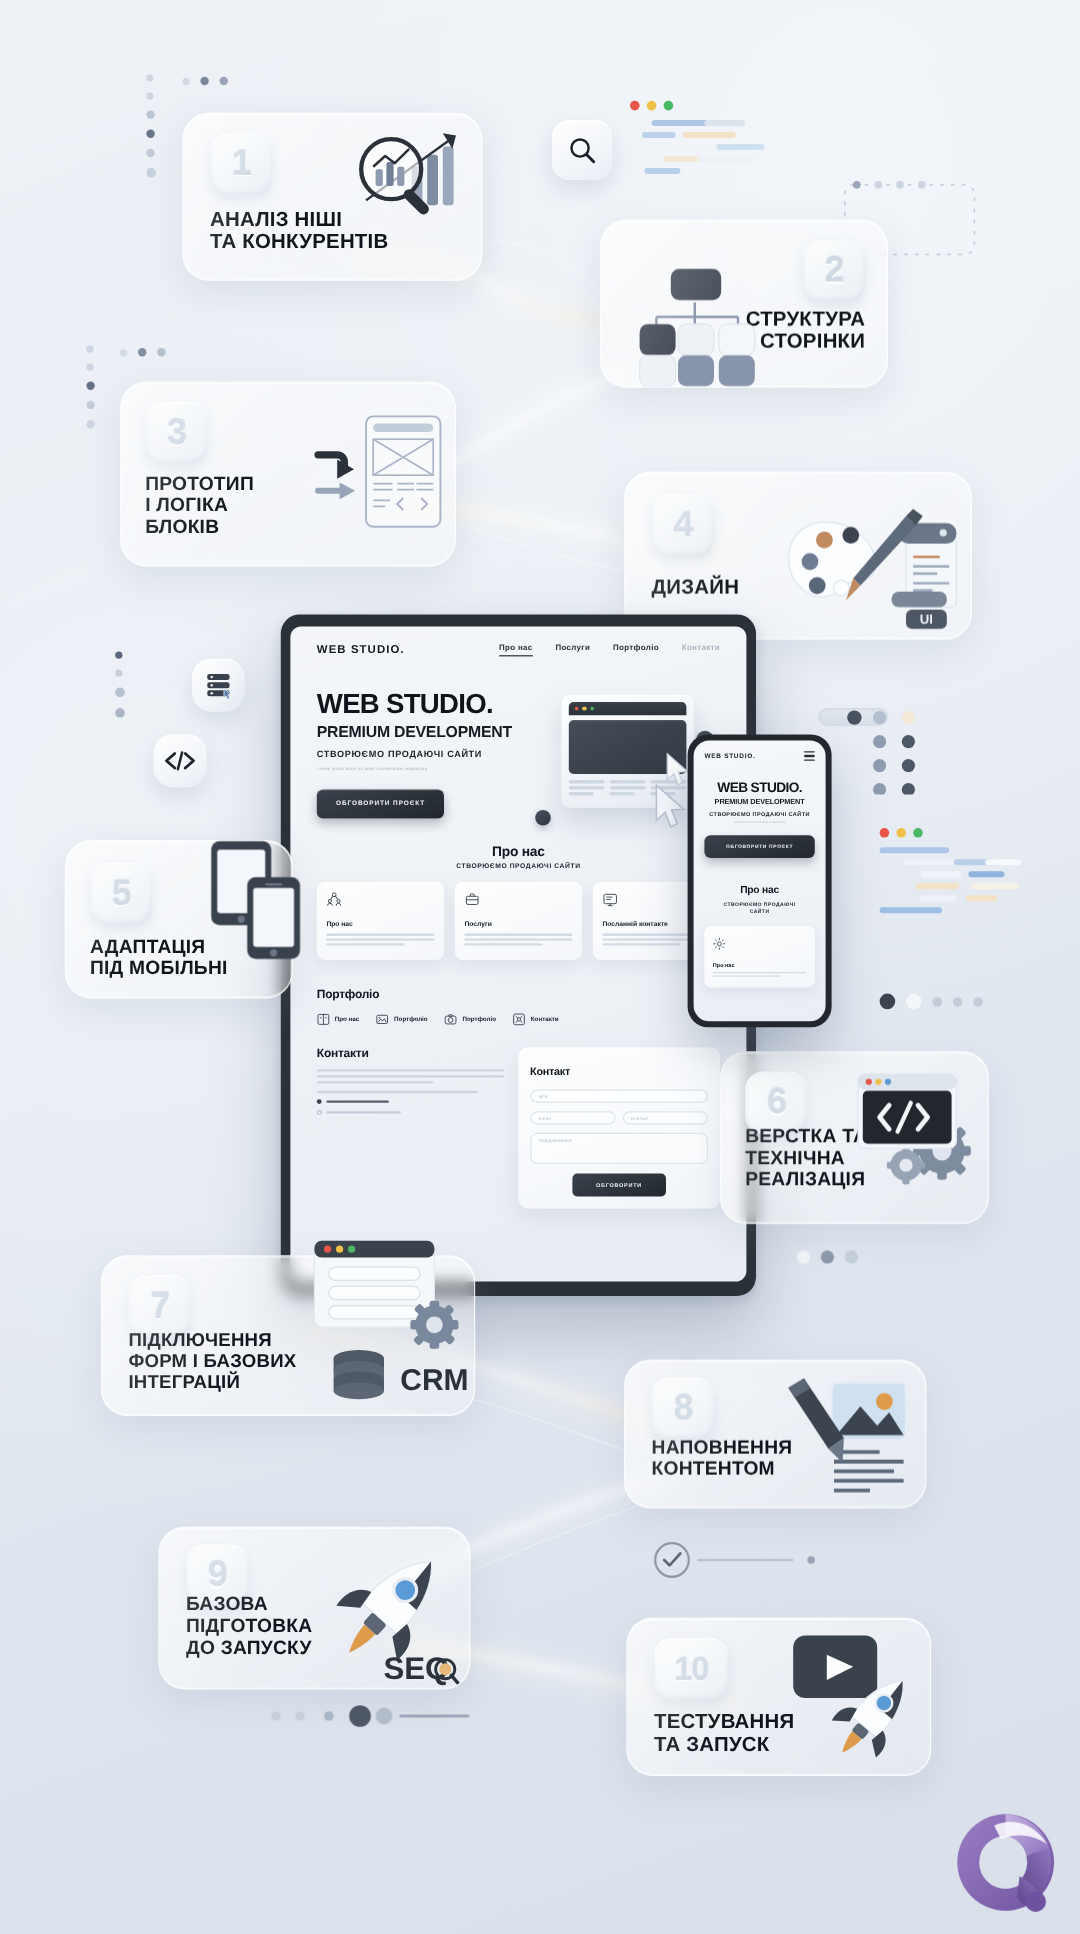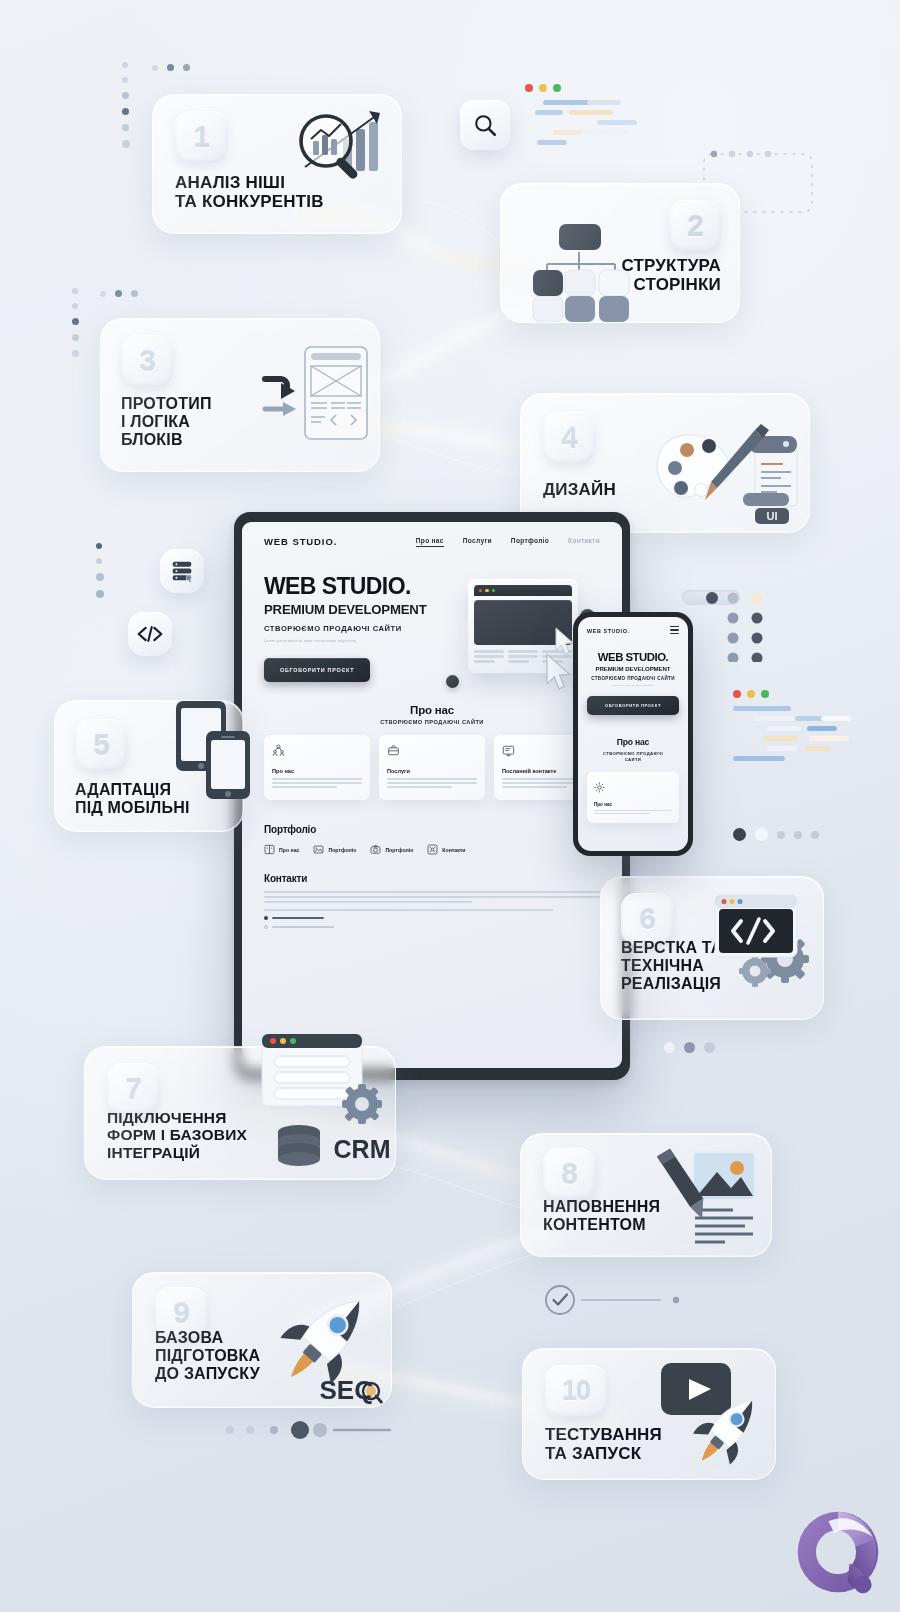--- a/index.html
+++ b/index.html
@@ -594,20 +594,38 @@
           </div>
           <div class="radio">
             <i style="background:#3b424c"></i>
               <s style="background:#56606e"></s>
           </div>
           <div class="radio">
             <i style="background:transparent;border:1px solid #b5c0ce"></i>
               <s style="background:#c3ccd9;flex-basis:62px"></s>
           </div>
         </div>
+        <div class="cw-r">
+          <b>Контакт</b>
+          <div class="fld">
+            <em>Ім'я</em>
+          </div>
+          <div class="frow">
+            <div class="fld half">
+              <em>Email</em>
+            </div>
+            <div class="fld half">
+              <em>Контакт</em>
+            </div>
+          </div>
+          <div class="fld area">
+            <em>Повідомлення</em>
+          </div>
+          <div class="sbtn">ОБГОВОРИТИ</div>
+        </div>
       </div>
 
     </div>
   </div>
 
   <div id="phone">
     <div id="pscreen">
       <div class="p-nav">
         <div class="p-logo">WEB STUDIO.</div>
         <div class="burger">

